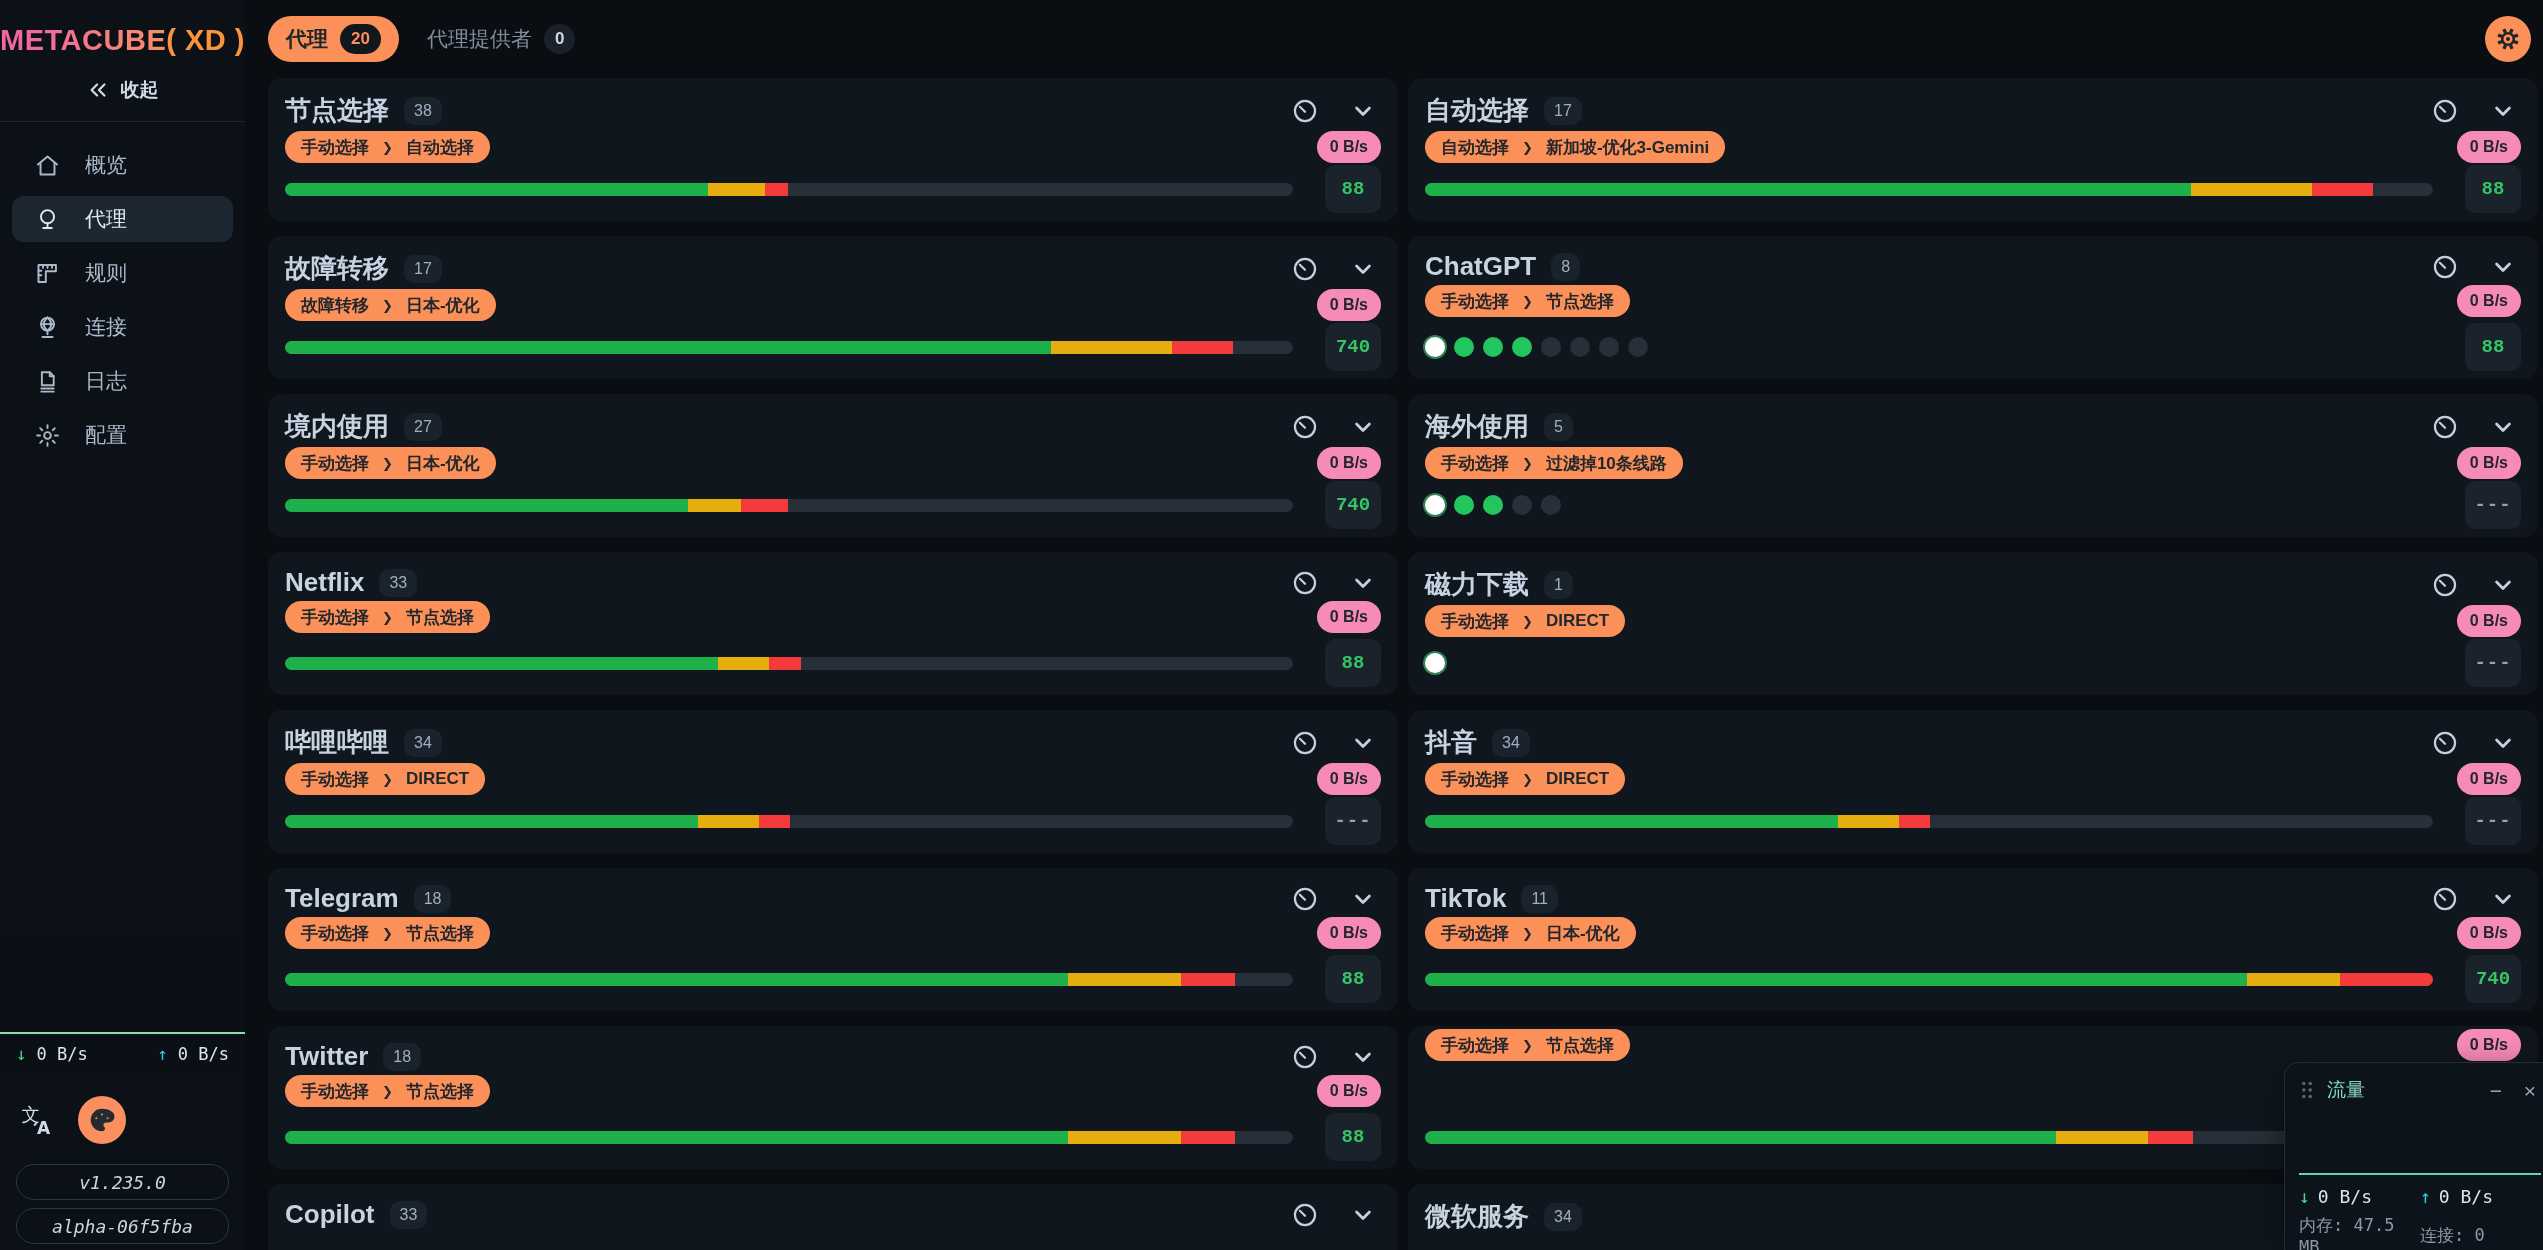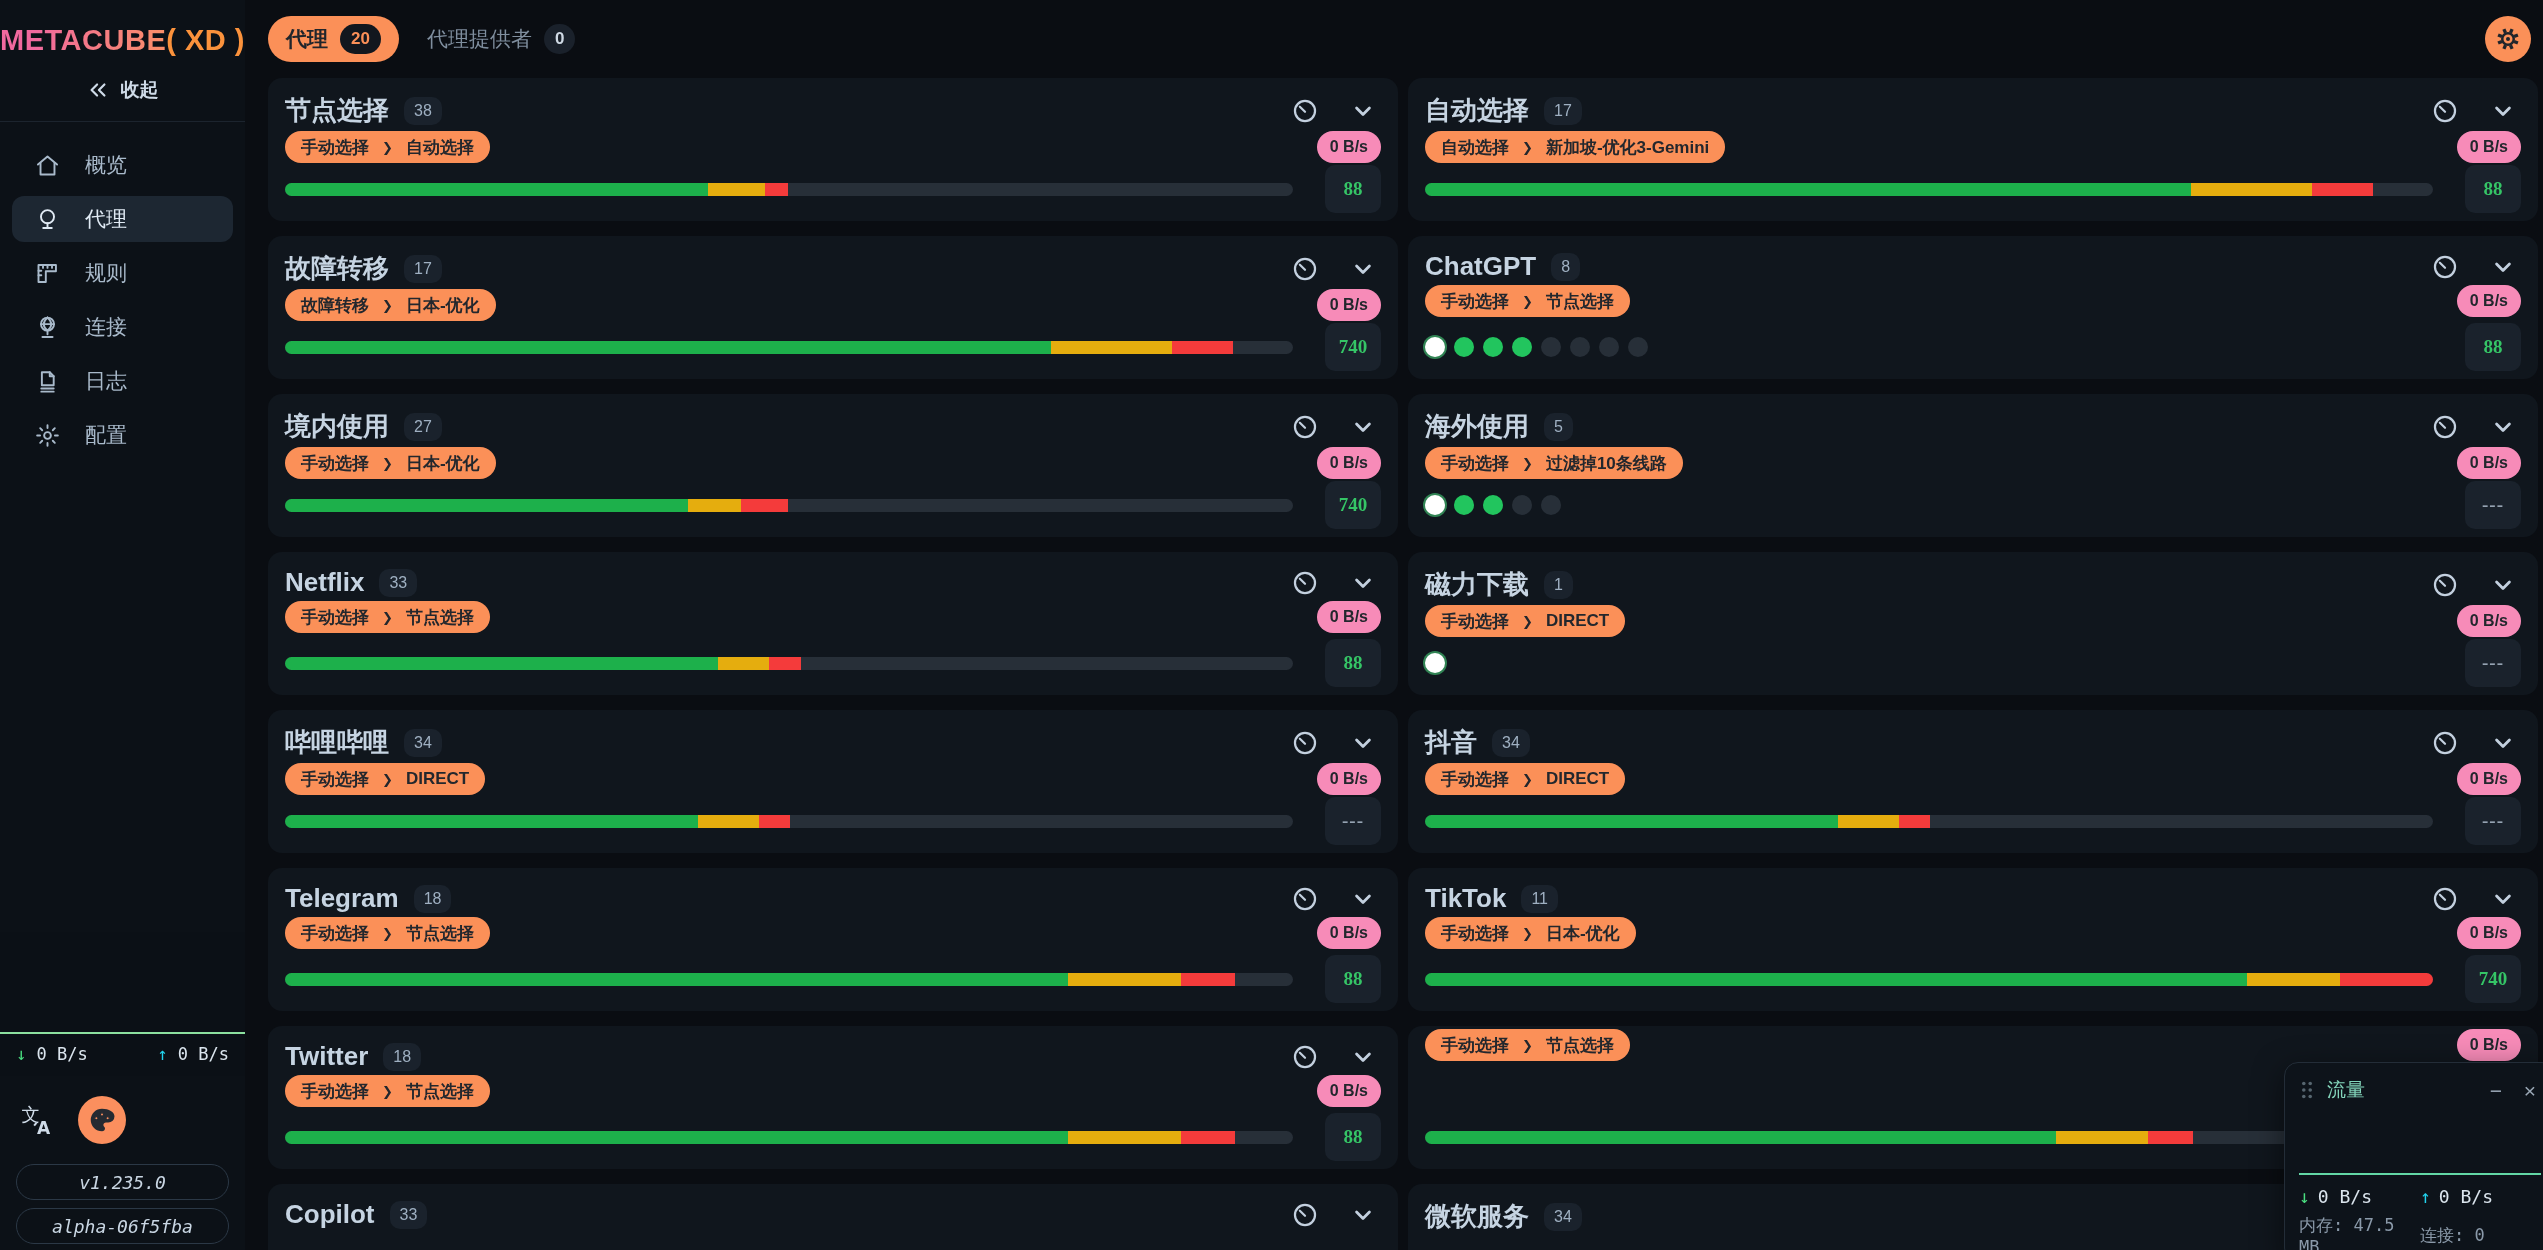--- a/index.html
+++ b/index.html
@@ -52,21 +52,21 @@
   .sel-badge .sep { font-size:13px; }
   .speed-badge { margin-left:auto; background:#f78bb8; border-radius:16px; height:32px; padding:0 13px; font-size:16px; font-weight:bold; color:#23272d; display:flex; align-items:center; }
   .card-ind { position:absolute; left:17px; right:17px; bottom:14px; height:36px; display:flex; align-items:center; }
   .bar { flex:1; height:13px; border-radius:7px; background:#272f38; overflow:hidden; display:flex; margin-right:32px; }
   .bar i { display:block; height:100%; }
   .seg-g { background:#1db04b; } .seg-y { background:#e5ad0e; } .seg-r { background:#f43b3b; }
   .dots { flex:1; display:flex; gap:9px; align-items:center; }
   .dot { width:20px; height:20px; border-radius:50%; background:#272f38; }
   .dot.ok { background:#22c55e; }
   .dot.sel { background:#ffffff; box-shadow:0 0 0 2px rgba(74,222,128,.55); }
-  .latency { width:56px; height:48px; margin-left:auto; flex:none; background:#1a222c; border-radius:10px; display:flex; align-items:center; justify-content:center; font-family:Liberation Serif, serif; font-size:19px; font-weight:bold; color:#35c566; }
+  .latency { width:56px; height:48px; margin-left:auto; flex:none; background:#1a222c; border-radius:10px; display:flex; align-items:center; justify-content:center; font-family:Liberation Mono, monospace; font-size:19px; font-weight:bold; color:#35c566; }
   .latency.na { color:#95a3b2; letter-spacing:1px; }
 
   
   .panel { position:absolute; left:2284px; top:1062px; width:272px; height:200px; background:#0d131a; border:1px solid #232d38; border-radius:14px; z-index:5; padding:14px 14px 0; box-shadow:0 8px 30px rgba(0,0,0,.5); }
   .panel-head { display:flex; align-items:center; gap:12px; color:#84d6bc; font-size:19px; }
   .panel-head .drag { color:#56656f; cursor:grab; width:16px; height:18px; }
   .panel-btn { color:#9aa8b6; font-size:21px; line-height:1; cursor:pointer; width:22px; text-align:center; }
   .panel-btn.min { margin-left:auto; }
   .panel-chart { height:64px; border-bottom:2px solid #62d6a5; margin-top:8px; }
   .p-row { display:flex; margin-top:11px; font-size:18px; color:#dbe5ee; }

